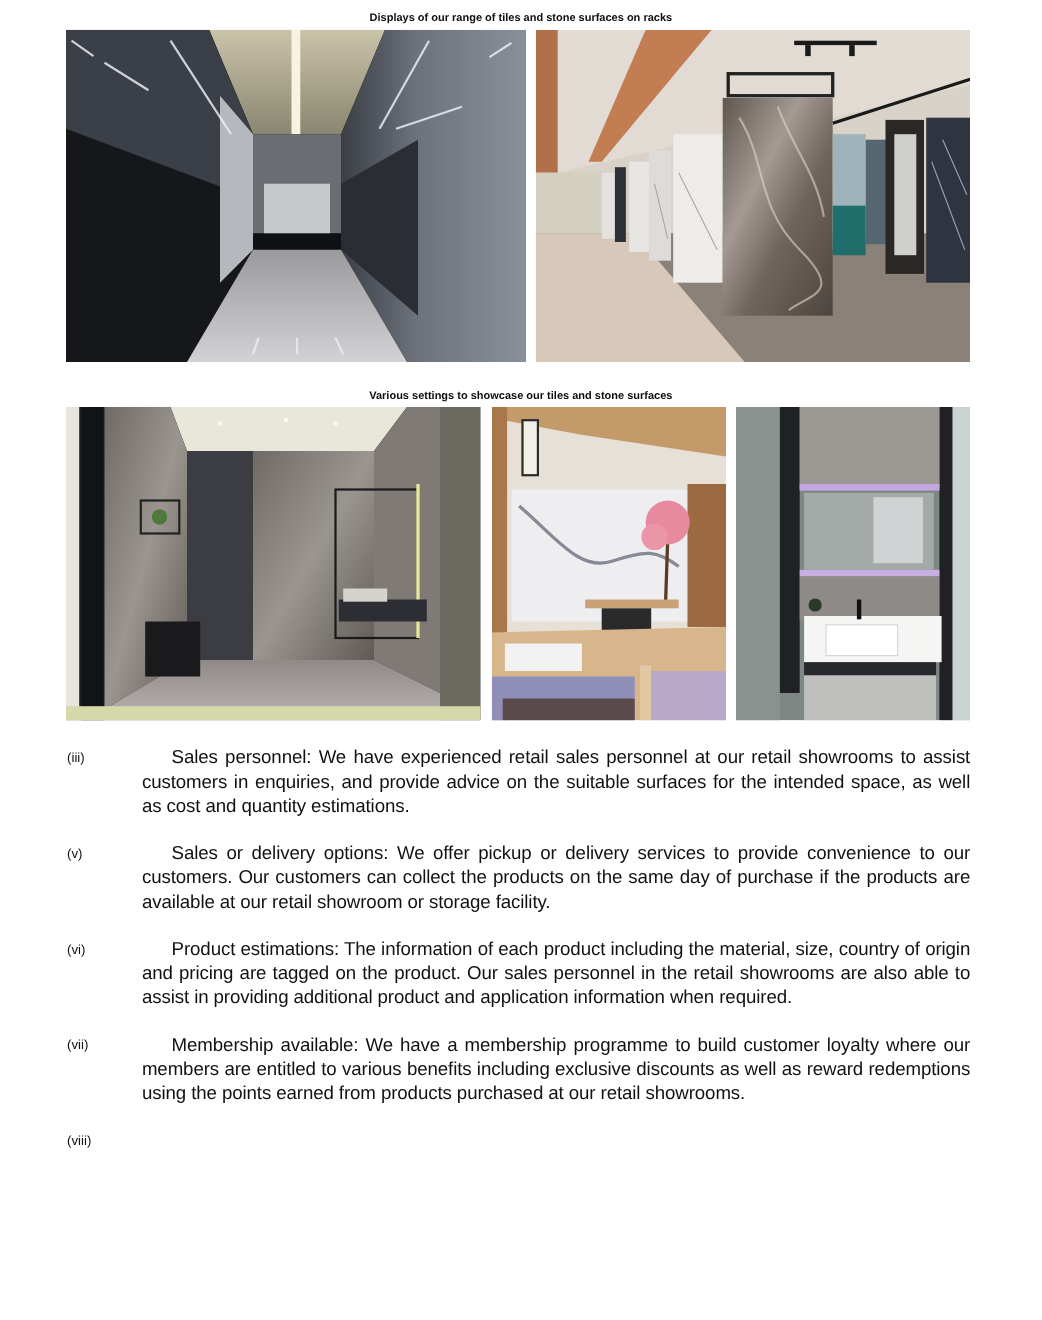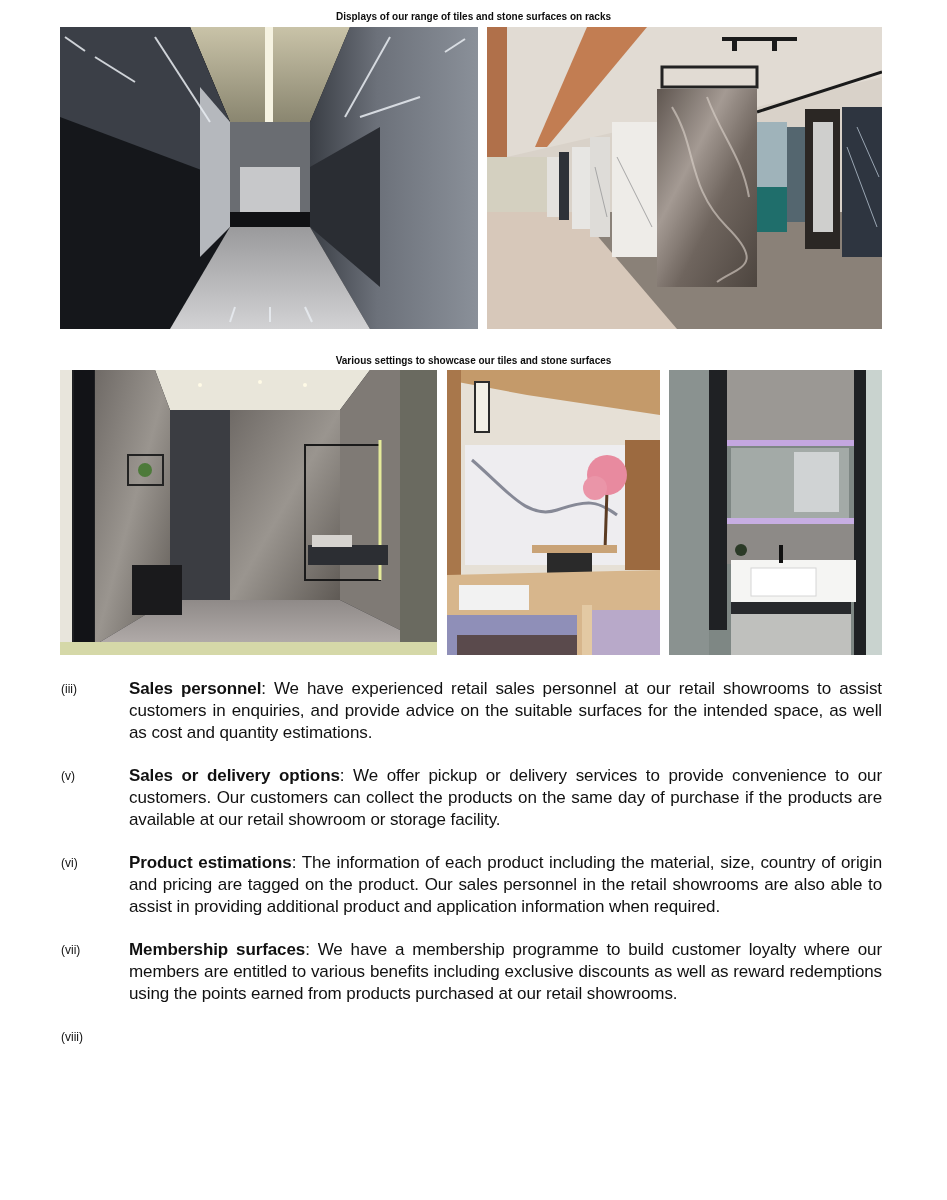--- a/index.html
+++ b/index.html
@@ -16,21 +16,21 @@
 
   .list { position: absolute; left: 0; top: 678px; width: 947px; }
   .item { position: relative; margin-bottom: 21px; }
   .item .num {
     position: absolute; left: 61px; top: 0; font-size: 12px; line-height: 22px;
   }
   .item .body {
     margin-left: 129px; width: 753px; font-size: 17px; line-height: 22px;
     text-align: justify; letter-spacing: -0.1px;
   }
-  .item .body b { font-weight: bold; }
+  .item .body b { font-weight: normal; margin-left: 27px; }
 </style>
 </head>
 <body>
 
 <div class="caption" style="top:8px;">Displays of our range of tiles and stone surfaces on racks</div>
 
 <div class="photo" style="left:60px; top:27px; width:418px; height:302px;" title="Corridor of tile display racks with glossy grey and black marble panels under fluorescent lights">
   <svg viewBox="0 0 418 302" preserveAspectRatio="none">
     <defs>
       <linearGradient id="c1" x1="0" y1="0" x2="0" y2="1">
@@ -257,18 +257,18 @@
   <div class="item">
     <div class="num">(v)</div>
     <div class="body"><b>Sales or delivery options</b><span>: We offer pickup or delivery services to provide convenience to our customers. Our customers can collect the products on the same day of purchase if the products are available at our retail showroom or storage facility.</span></div>
   </div>
   <div class="item">
     <div class="num">(vi)</div>
     <div class="body"><b>Product estimations</b><span>: The information of each product including the material, size, country of origin and pricing are tagged on the product. Our sales personnel in the retail showrooms are also able to assist in providing additional product and application information when required.</span></div>
   </div>
   <div class="item">
     <div class="num">(vii)</div>
-    <div class="body"><b>Membership surfaces</b><span>: We have a membership programme to build customer loyalty where our members are entitled to various benefits including exclusive discounts as well as reward redemptions using the points earned from products purchased at our retail showrooms.</span></div>
+    <div class="body"><b>Membership available</b><span>: We have a membership programme to build customer loyalty where our members are entitled to various benefits including exclusive discounts as well as reward redemptions using the points earned from products purchased at our retail showrooms.</span></div>
   </div>
   <div class="item">
     <div class="num">(viii)</div>
   </div>
 </div>
 
 </body></html>

